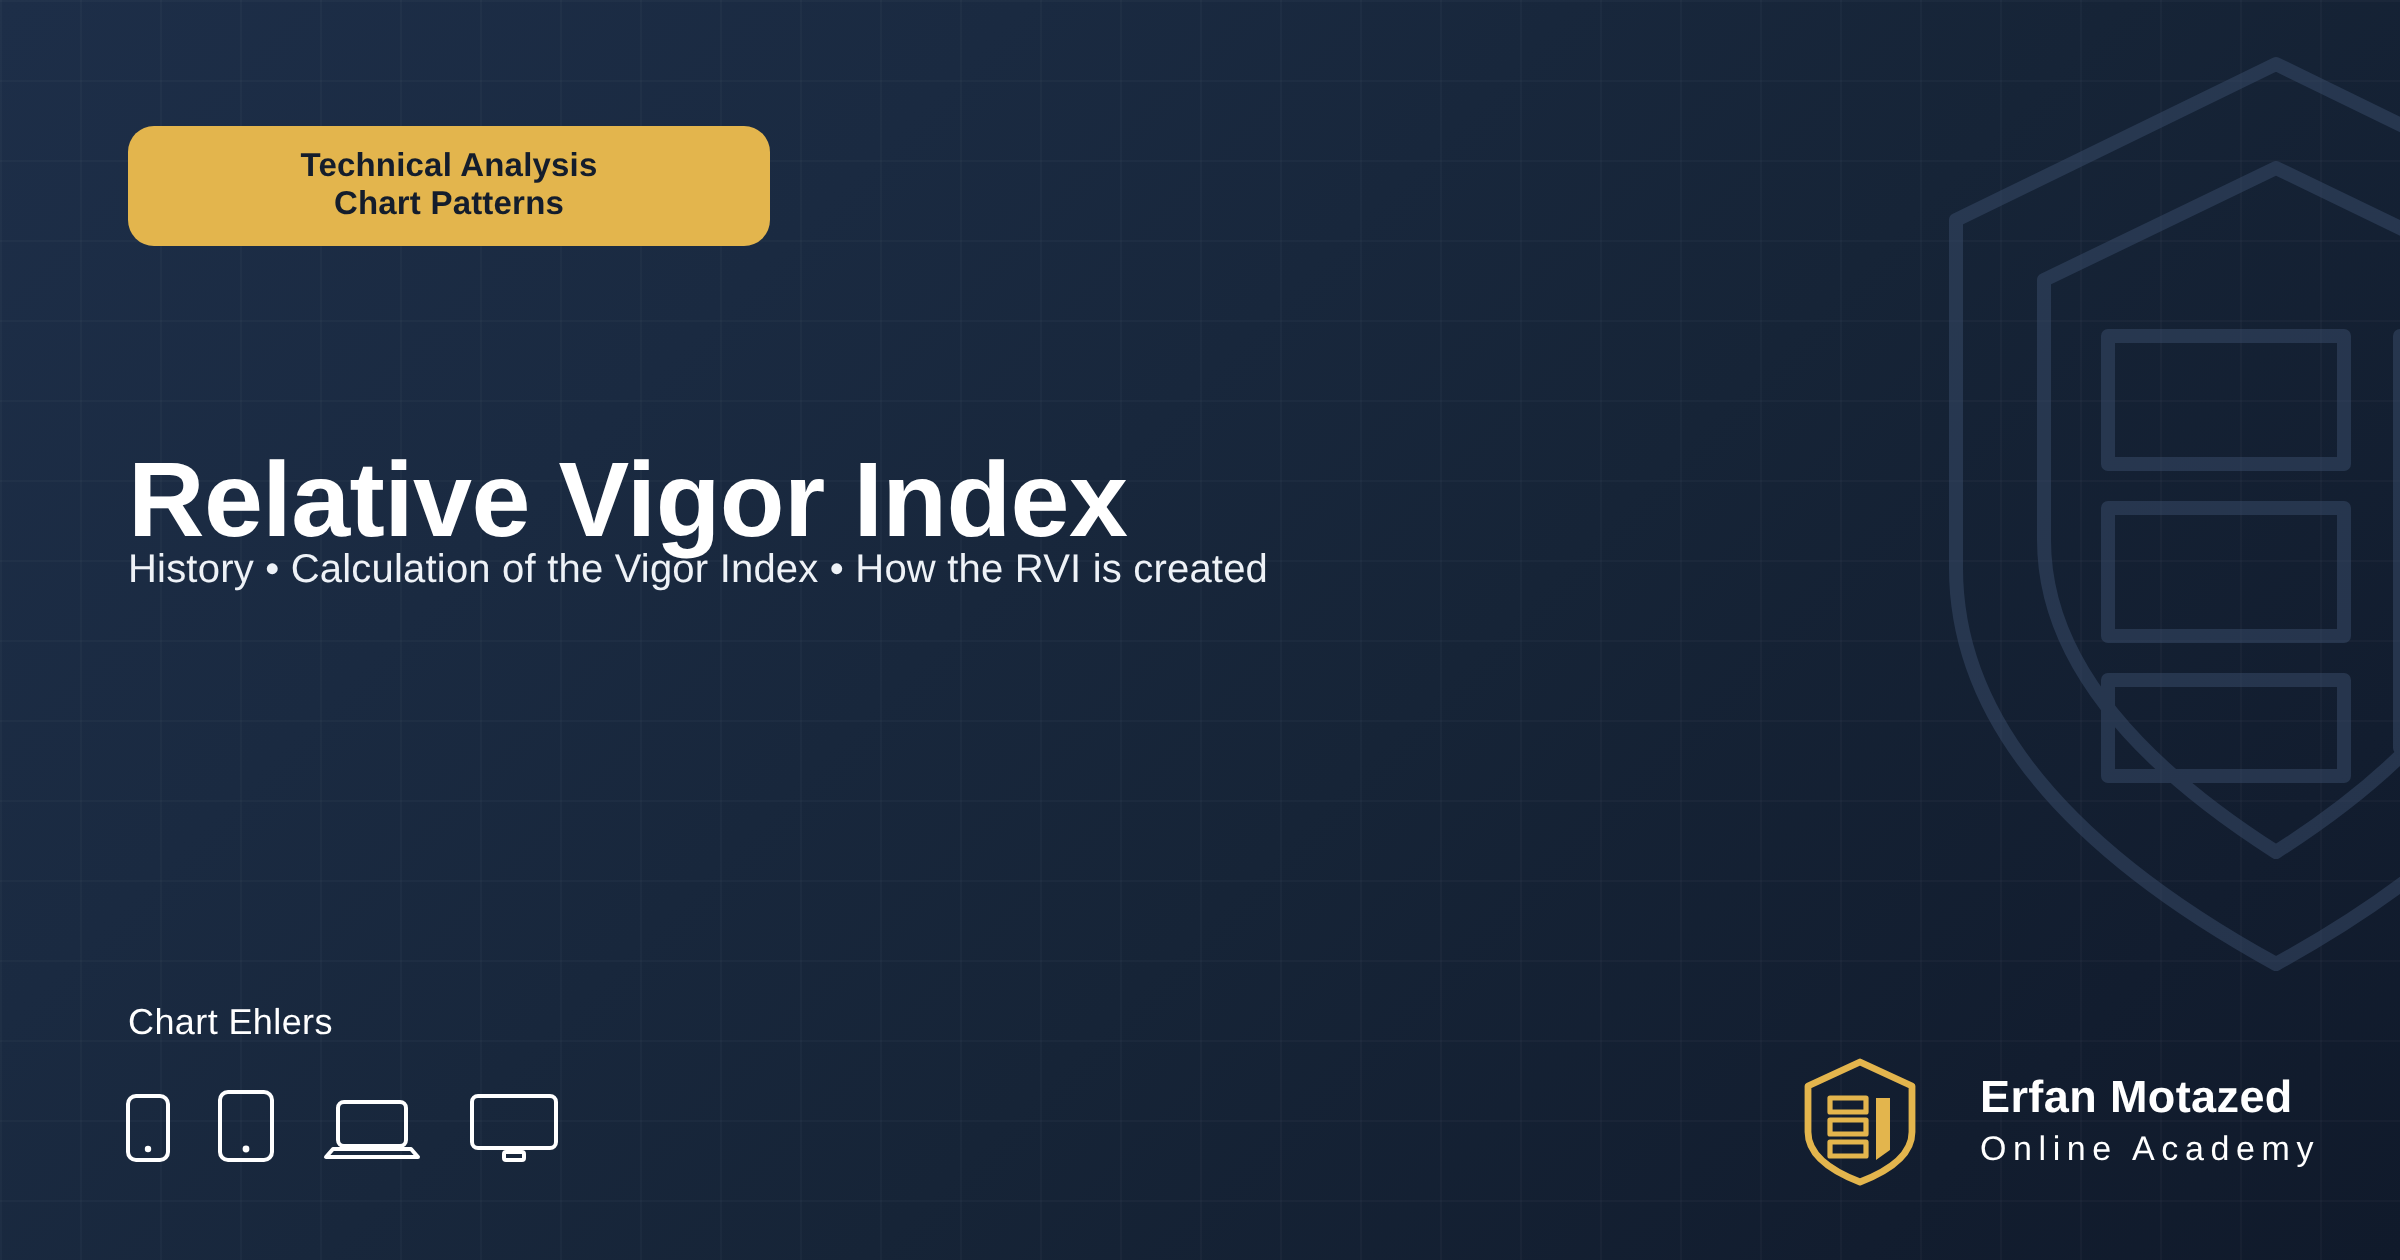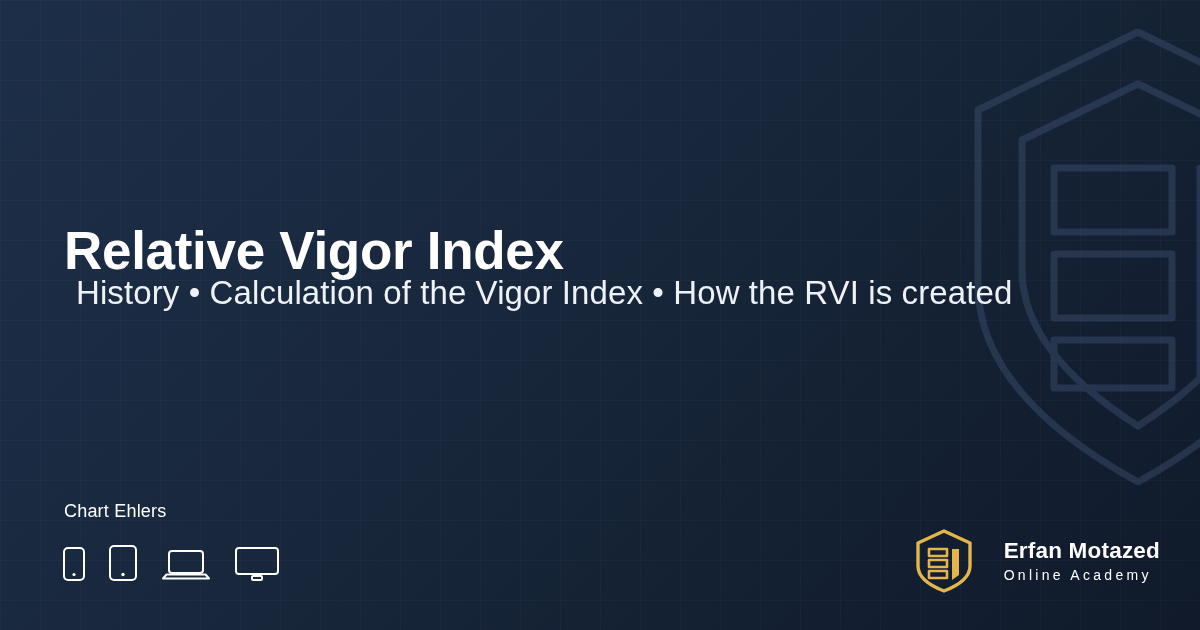--- a/index.html
+++ b/index.html
@@ -65,23 +65,23 @@
     color:#ffffff;
     font-size:53px;
     font-weight:bold;
     letter-spacing:-0.3px;
     white-space:nowrap;
     margin-top:36px;
   }
 
   .subtitle {
     position:absolute;
-    left:76px; top:274px;
+    left:64px; top:274px;
     color:#eef2f7;
-    font-size:33px;
+    font-size:20px;
     font-weight:normal;
     letter-spacing:0.1px;
     white-space:nowrap;
   }
 
   
   .author {
     position:absolute;
     left:64px; top:501px;
     color:#ffffff;
@@ -116,21 +116,21 @@
   .brand-name {
     color:#ffffff;
     font-size:22.5px;
     font-weight:bold;
     letter-spacing:0.2px;
     line-height:1.12;
     white-space:nowrap;
   }
   .brand-tagline {
     color:#ffffff;
-    font-size:14px;
+    font-size:17px;
     font-weight:normal;
     letter-spacing:3.3px;
     line-height:1.3;
     margin-top:3px;
     white-space:nowrap;
   }
 </style>
 </head>
 <body>
 
@@ -144,20 +144,24 @@
         <path d="M180 10 L340 88 L340 262 Q340 372 180 460 Q20 372 20 262 L20 88 Z"></path>
         <path d="M180 62 L296 118 L296 248 Q296 330 180 404 Q64 330 64 248 L64 118 Z"></path>
         <path d="M96 146 L214 146 L214 210 L96 210 Z"></path>
         <path d="M96 232 L214 232 L214 296 L96 296 Z"></path>
         <path d="M96 318 L214 318 L214 366 L96 366 Z"></path>
         <path d="M242 146 L268 146 L268 330 L242 352 Z"></path>
       </g>
     </svg>
   </div>
 
+  <div class="badge">
+    <span class="badge-line">Technical Analysis</span>
+    <span class="badge-line">Chart Patterns</span>
+  </div>
 
   <h1 class="title">Relative Vigor Index</h1>
   <p class="subtitle">History • Calculation of the Vigor Index • How the RVI is created</p>
 
   <div class="author">Chart Ehlers</div>
 
   <div class="devices">
 
     <span class="device-icon">
       <svg width="24" height="36" viewBox="0 0 24 36" fill="none" xmlns="http://www.w3.org/2000/svg">

